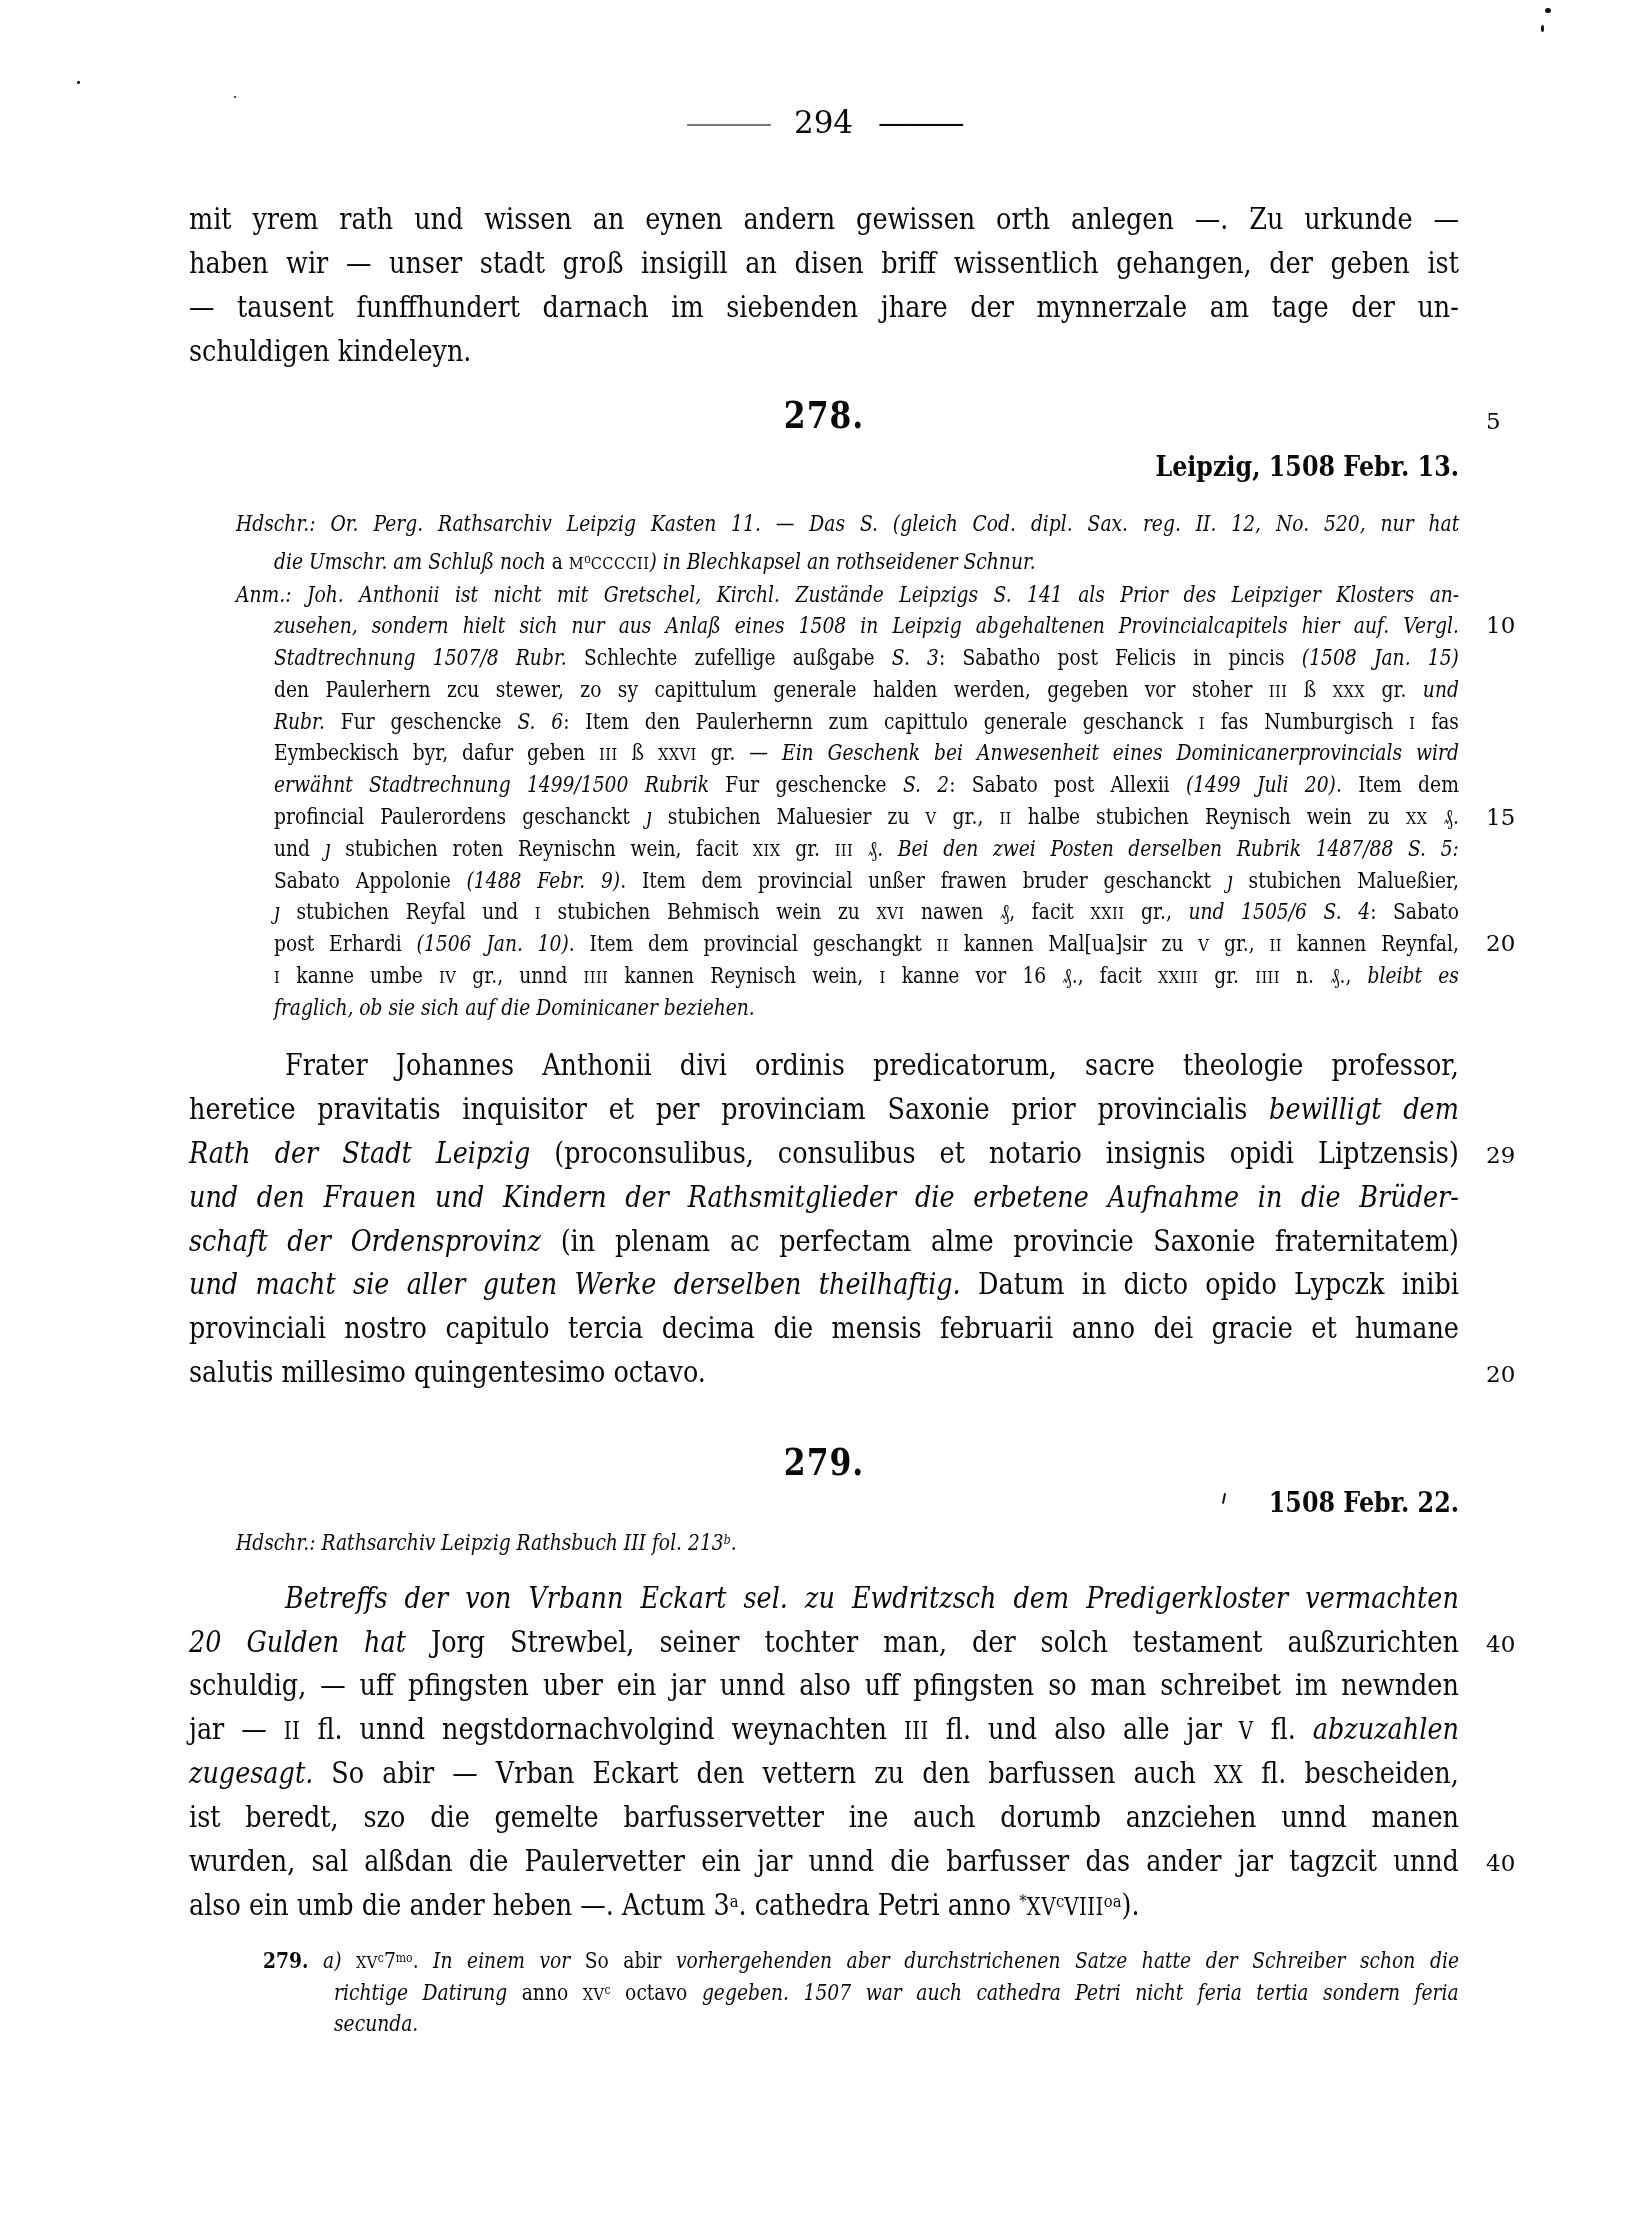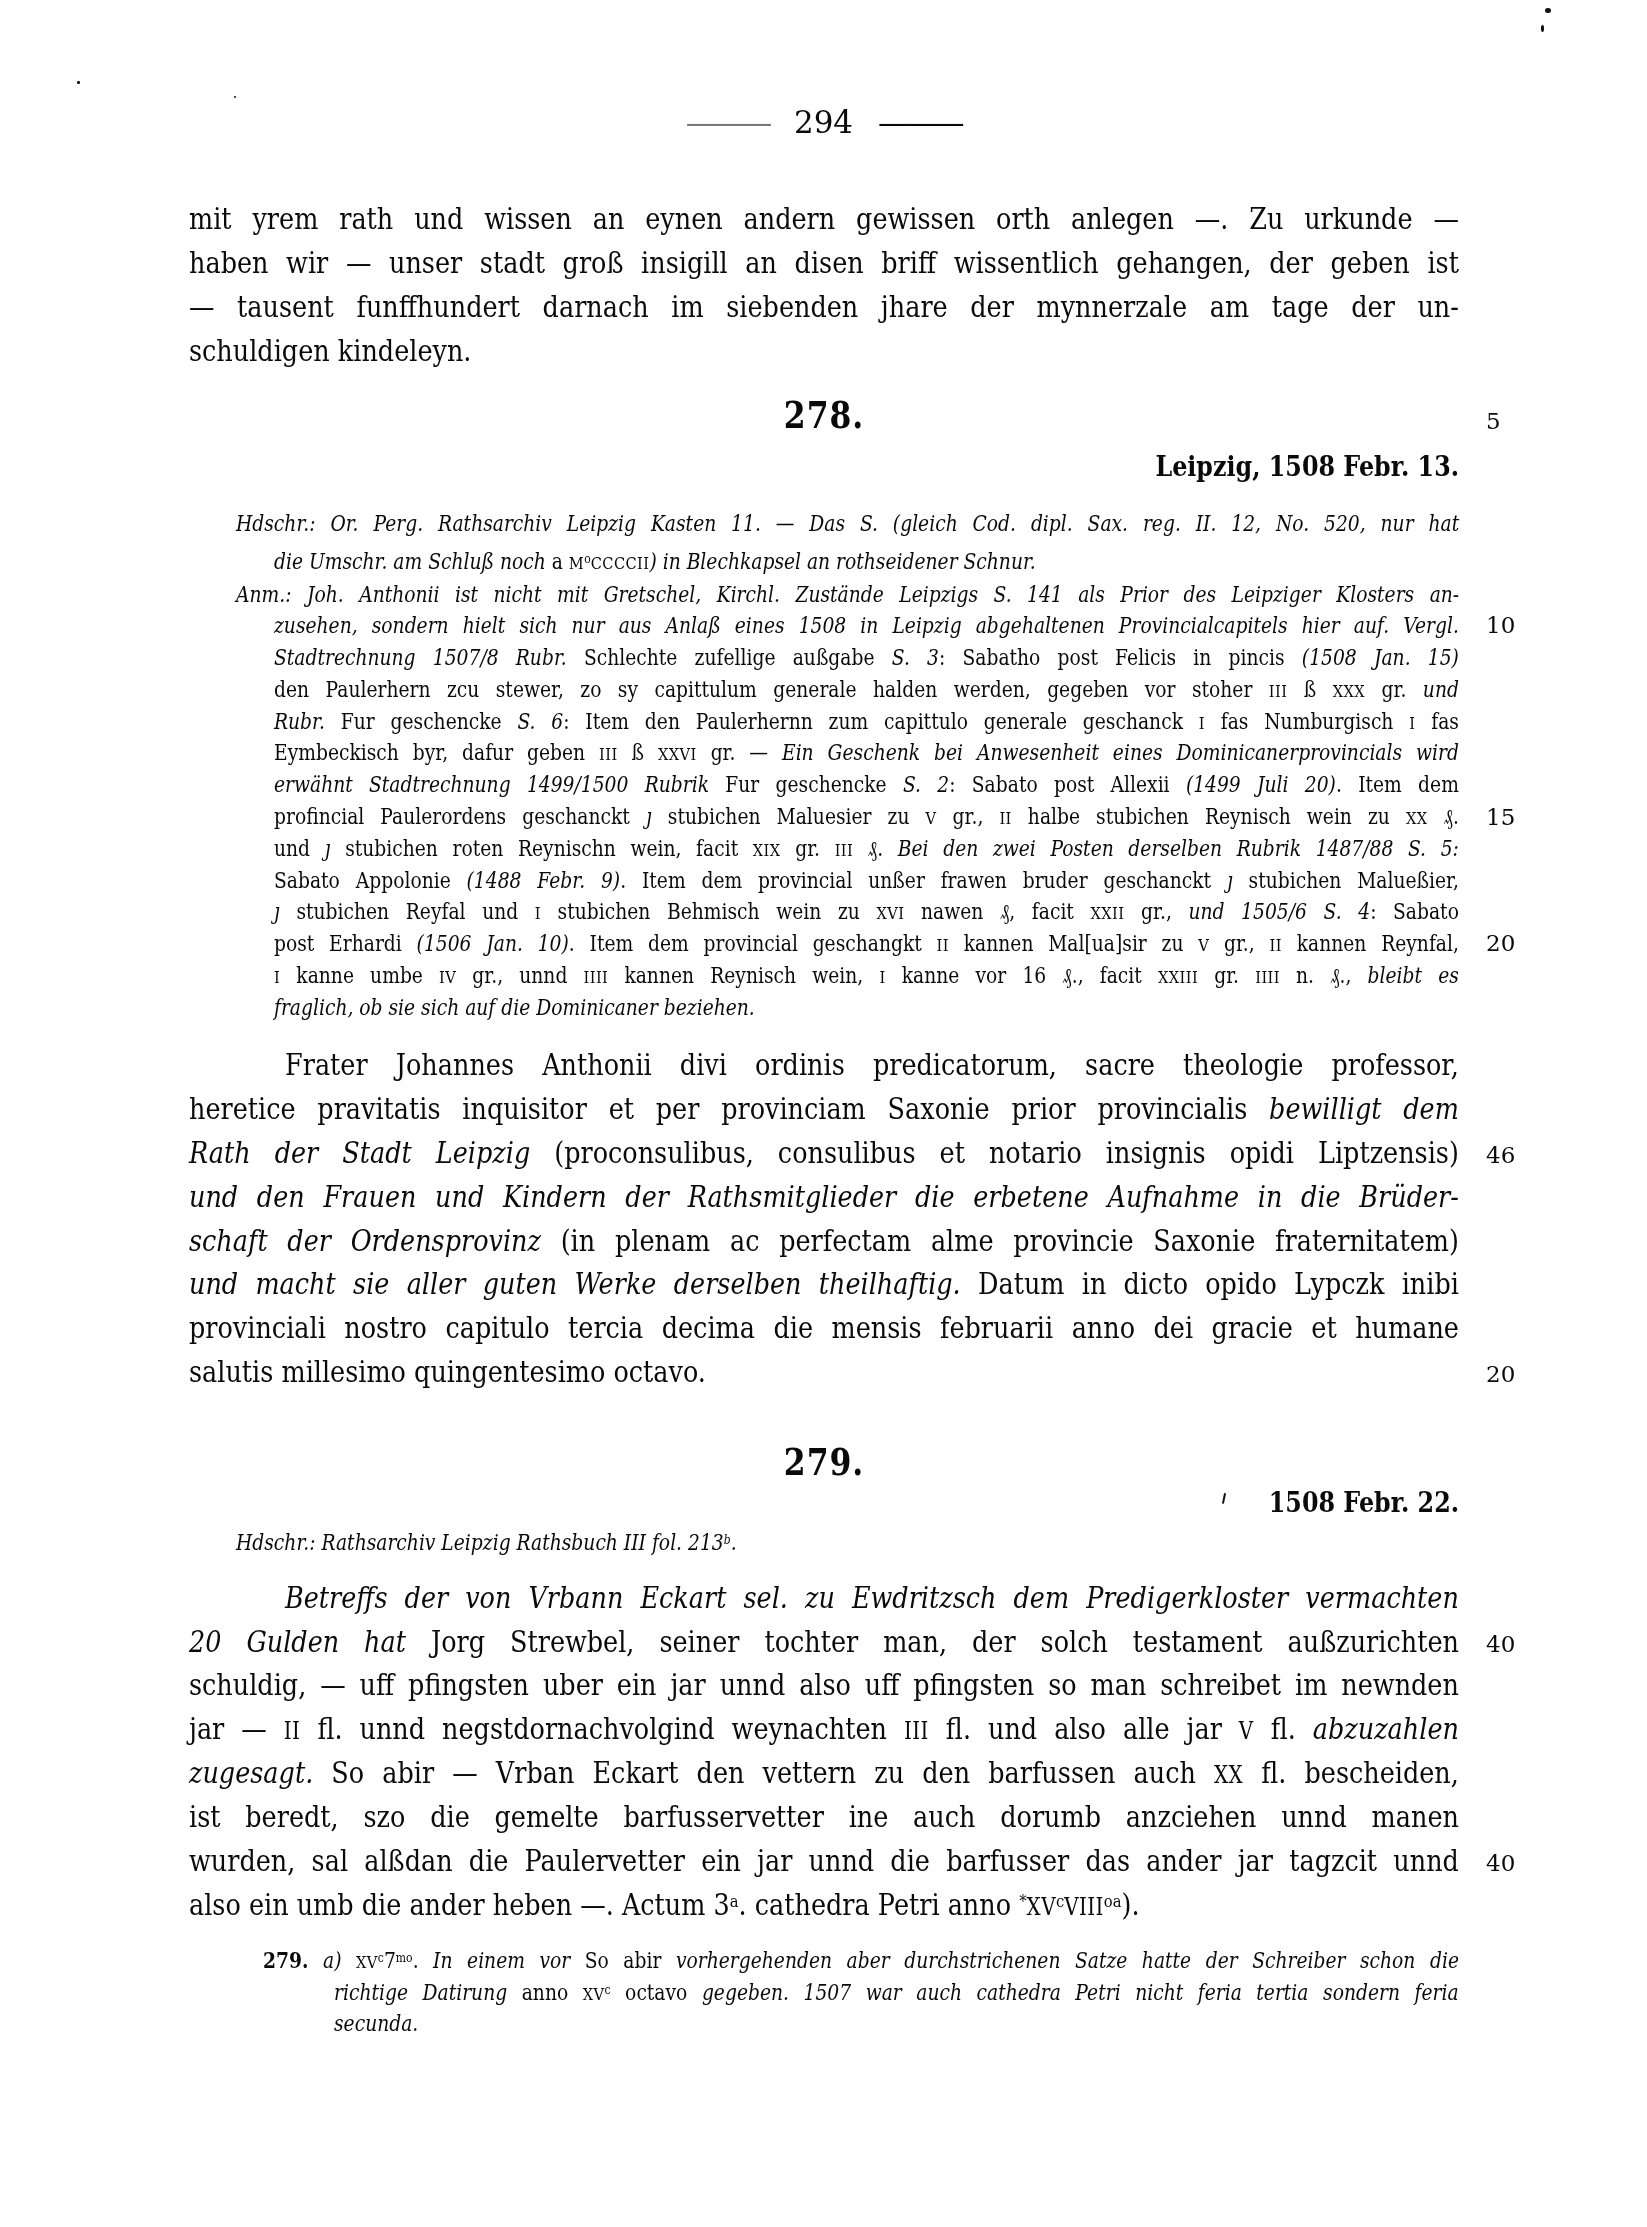--- a/index.html
+++ b/index.html
@@ -117,20 +117,20 @@
       <div class="ln sm cx j" style="top:1978px;left:334px;width:1323px"><span class="i">richtige Datirung </span><span>anno </span><span class="sc">XV</span><span class="sup">c</span><span> octavo </span><span class="i">gegeben.  1507 war auch cathedra Petri nicht feria tertia sondern feria</span></div>
       <div class="ln sm cx" style="top:2009px;left:334px"><span class="i">secunda.</span></div>
     </div>
   </div>
 
   <div>
     <div class="mn" style="top:408px">5</div>
     <div class="mn" style="top:612px">10</div>
     <div class="mn" style="top:804px">15</div>
     <div class="mn" style="top:930px">20</div>
-    <div class="mn" style="top:1142px">46</div>
+    <div class="mn" style="top:1142px">29</div>
     <div class="mn" style="top:1361px">20</div>
     <div class="mn" style="top:1631px">40</div>
     <div class="mn" style="top:1850px">40</div>
   </div>
 
 </div>
 
 
 </body></html>

